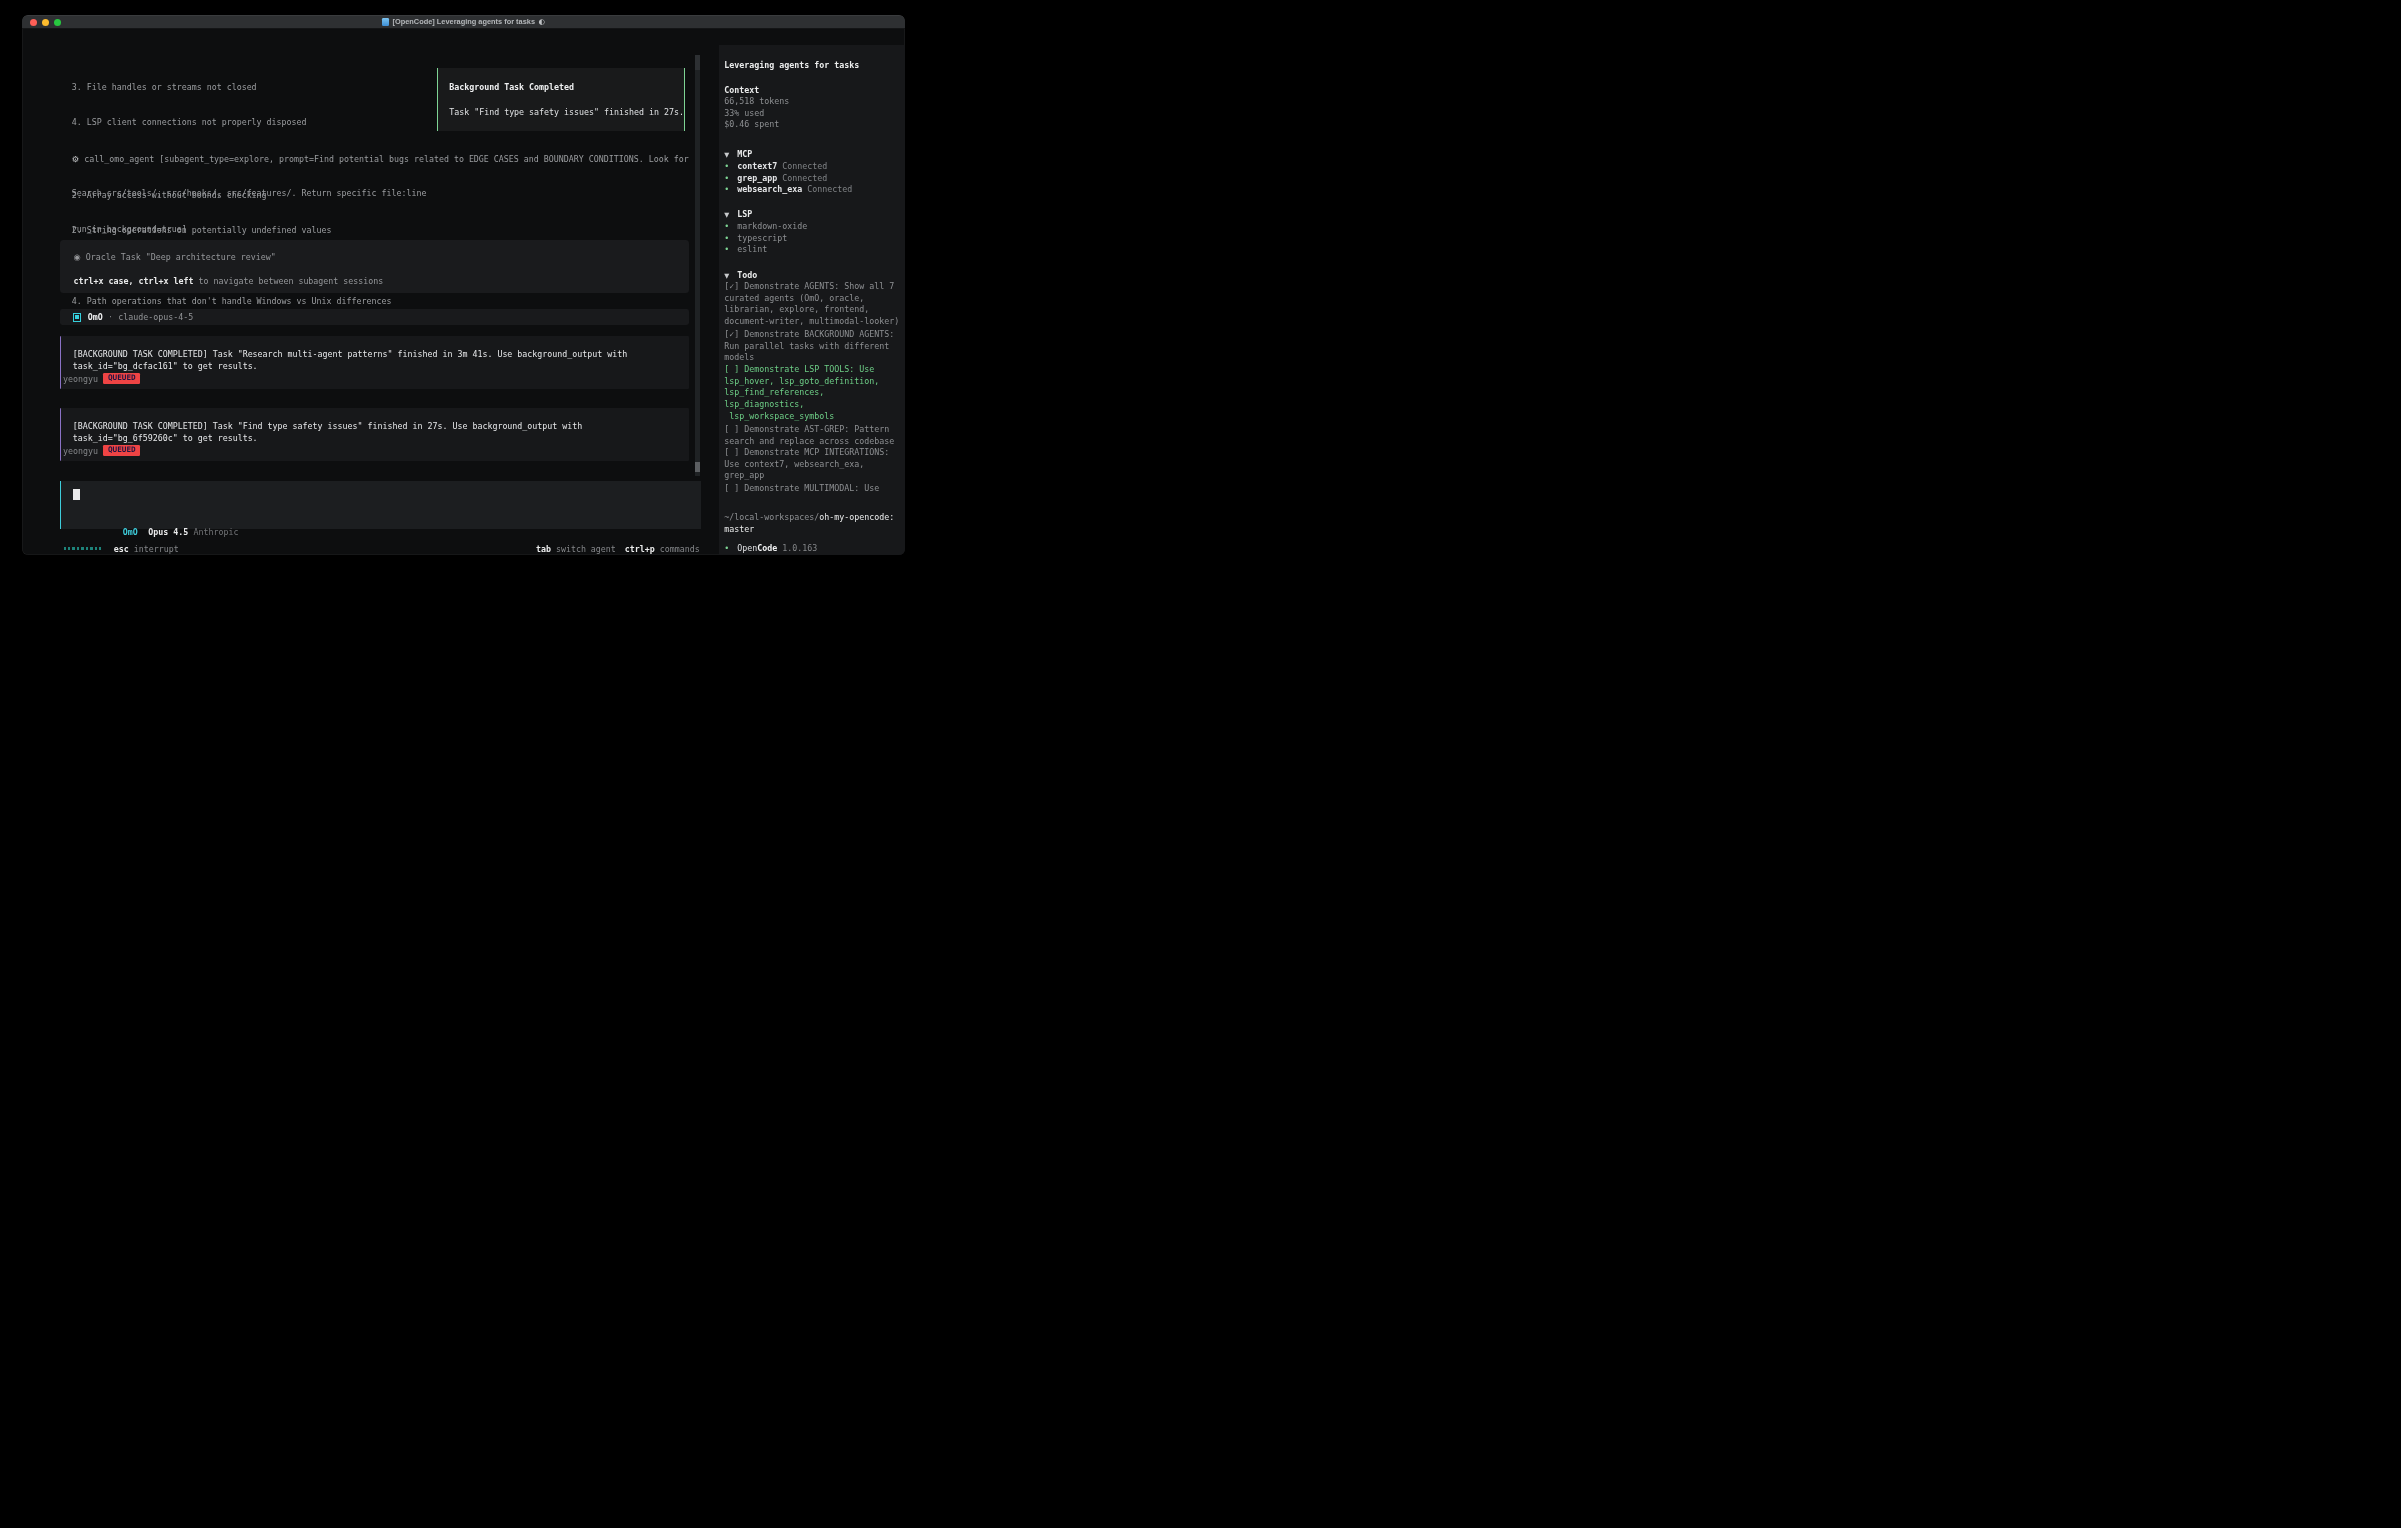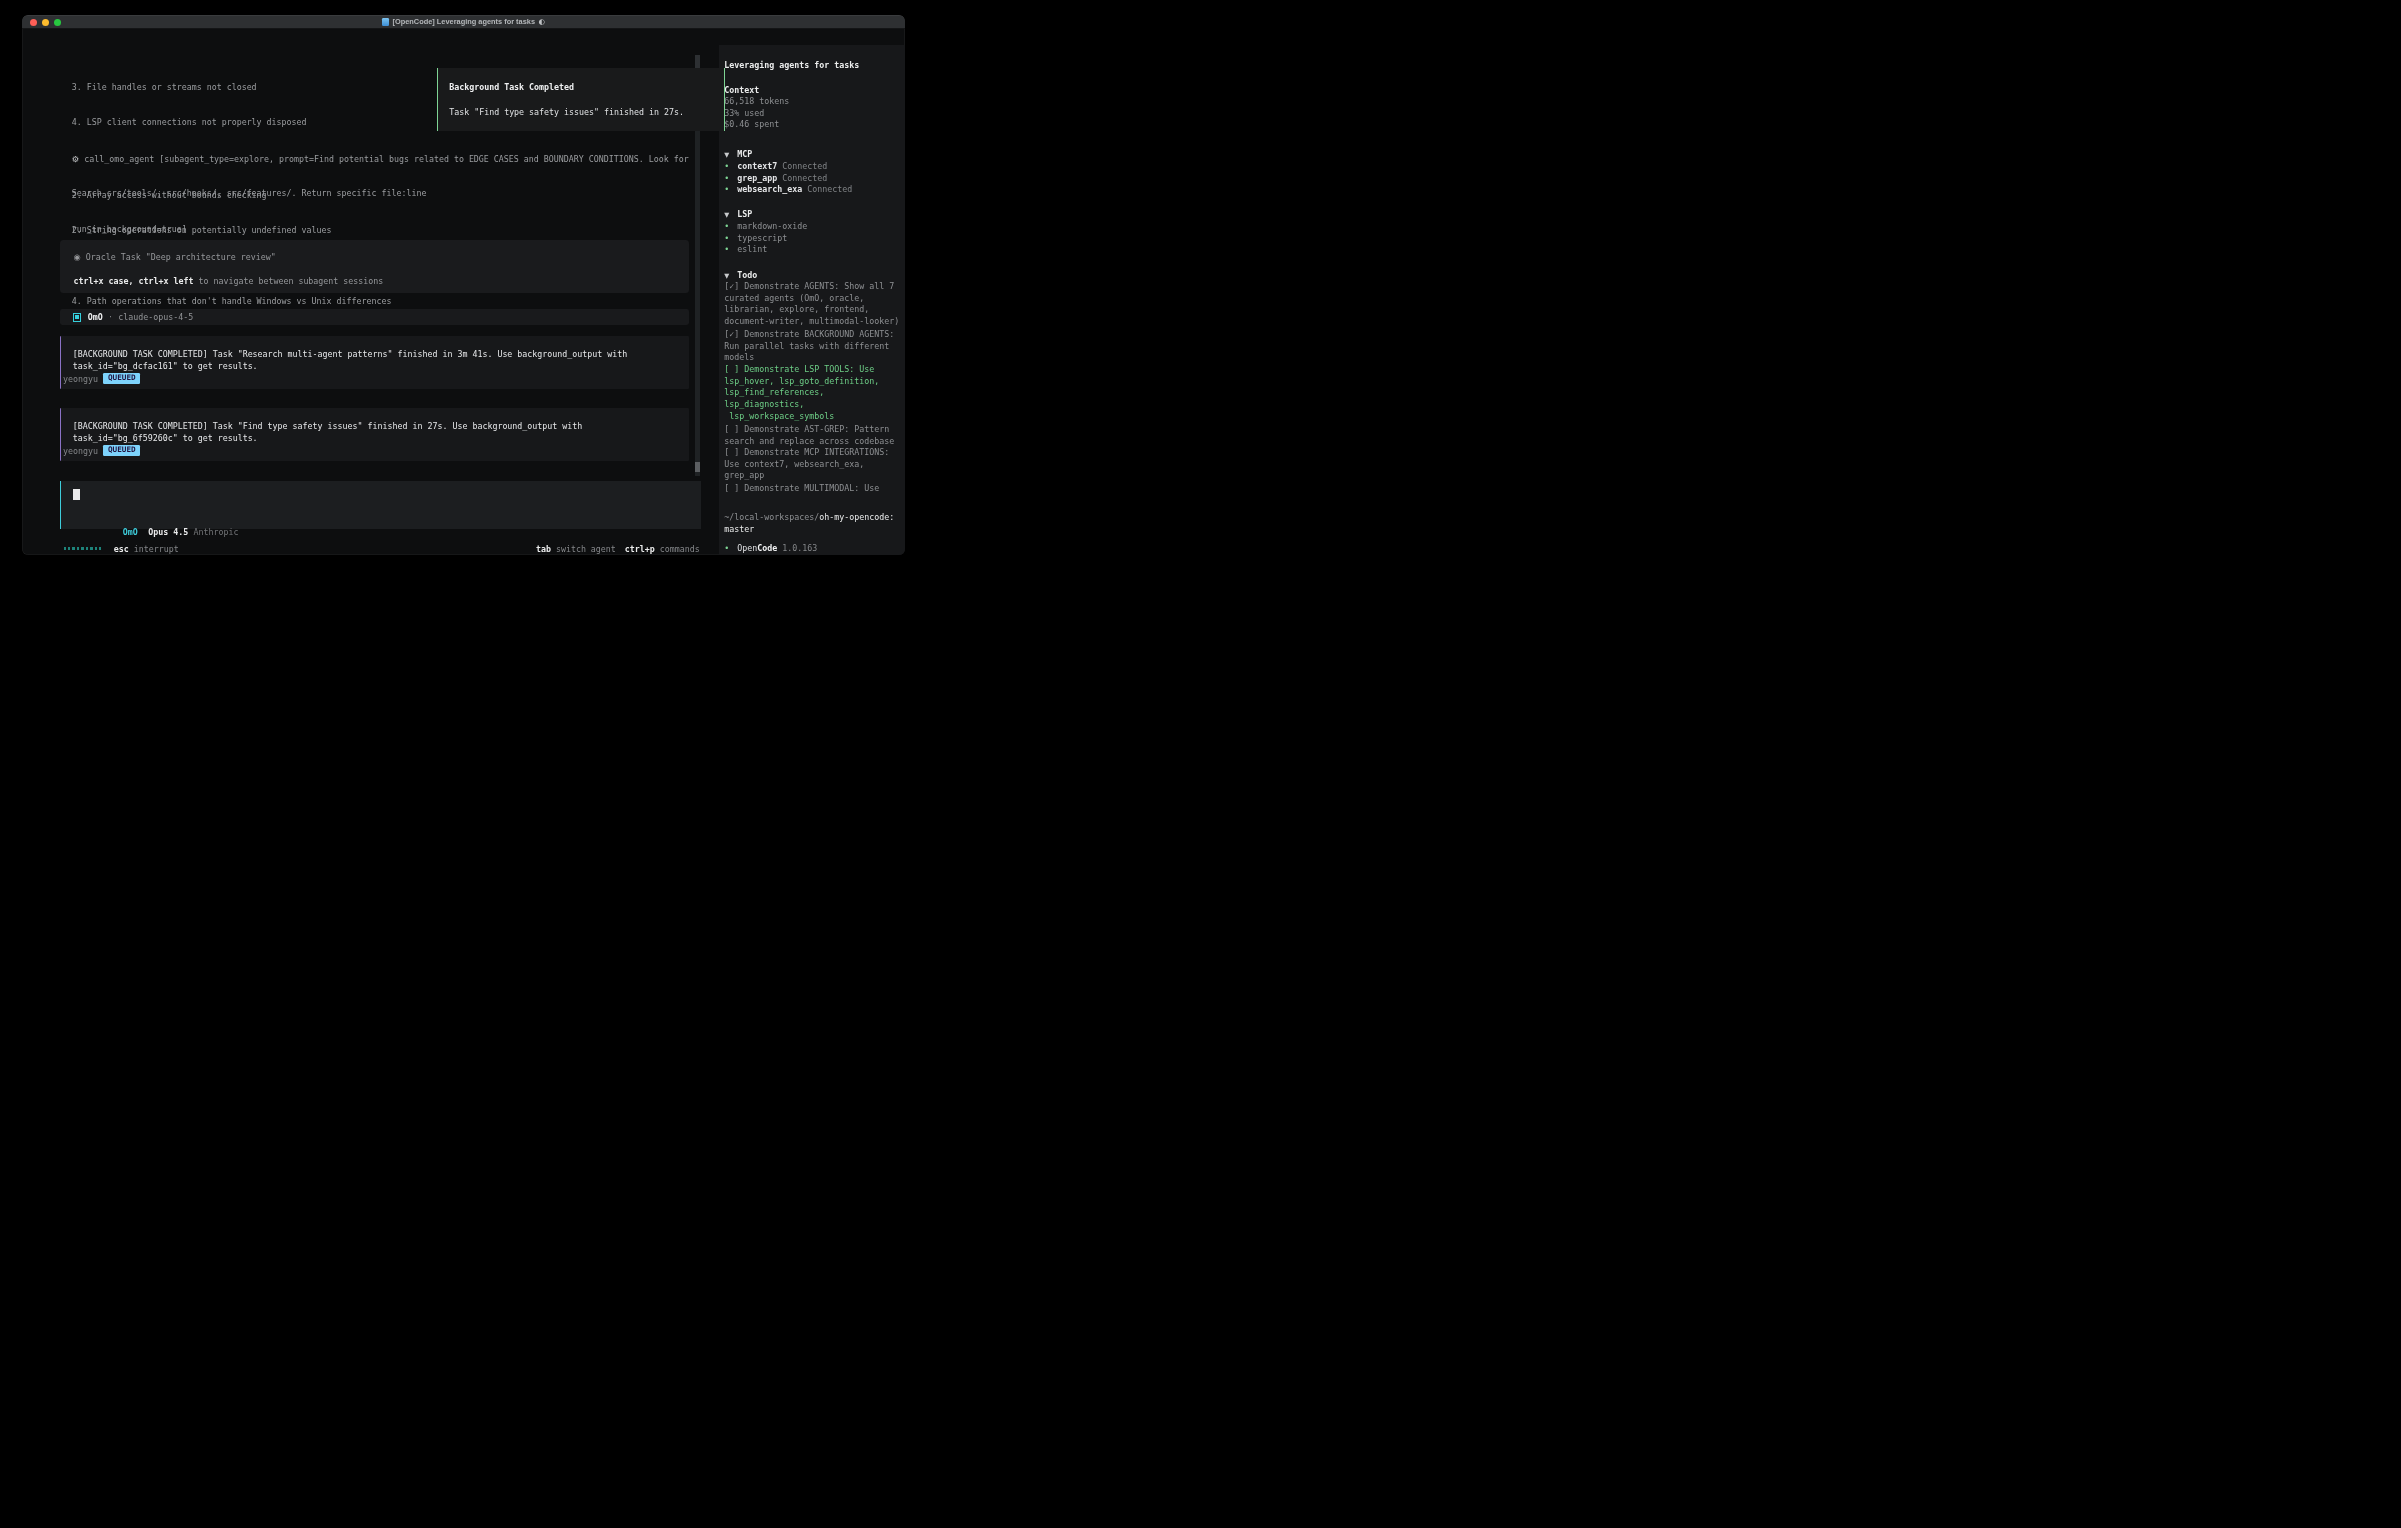--- a/index.html
+++ b/index.html
@@ -22,21 +22,21 @@
   .doc-icon { width:7px; height:7.7px; border-radius:1.2px; background:linear-gradient(#7cc4f0,#3d8fd6); }
   .spinner { color:#c0c3c6; font-family:"DejaVu Sans",sans-serif; }
   
   .main { position:absolute; left:38px; top:29.5px; width:641px; height:511px; }
   .mono { font-size:8.3px; line-height:11.8px; color:#9b9da0; white-space:pre; }
   .line { height:11.8px; white-space:pre; }
   .scrollback { position:absolute; left:11.8px; top:13.6px; }
   .toolcall { position:absolute; left:11.8px; top:86px; }
   .gear { color:#c4c6c8; font-family:"DejaVu Sans",sans-serif; }
   
-  .notification { position:absolute; left:377px; top:23.6px; width:288px; height:63px; background:#191a1b;
+  .notification { position:absolute; left:377px; top:23.6px; width:248px; height:63px; background:#191a1b;
                   border-left:1.2px solid #7ed494; border-right:1.2px solid #7ed494; z-index:5;padding-left:20px; }
   .notif-title { position:absolute; left:11.2px; top:14px; font-size:8.3px; font-weight:bold; color:#f0f1f2; white-space:pre; }
   .notif-body  { position:absolute; left:11.2px; top:39px; font-size:8.3px; color:#e0e2e4; white-space:pre; }
   
   .oracle { position:absolute; left:0; top:195px; width:629px; height:53px; background:#1a1b1d; border-radius:3.5px; }
   .oracle-title { position:absolute; left:13.6px; top:12.4px; font-size:8.3px; color:#96989b; white-space:pre; }
   .oracle-hint { position:absolute; left:13.6px; top:36px; font-size:8.3px; white-space:pre; color:#96989b; }
   .oracle-hint .keys { color:#eceded; font-weight:bold; }
   .fisheye { font-family:"DejaVu Sans",sans-serif; }
   
@@ -48,21 +48,21 @@
   .agent-sep { margin:0 5.3px; color:#7b7d80; font-size:8.3px; }
   .agent-model { color:#929497; font-size:8.3px; }
   
   .msg { position:absolute; left:0; width:629px; height:53px; background:#17181a;
          border-left:1.8px solid #8b72c6; border-radius:1.2px; }
   .msg.m1 { top:291px; } .msg.m2 { top:363px; }
   .msg .l1 { position:absolute; left:11.8px; top:13px; font-size:8.3px; color:#e7e8ea; white-space:pre; }
   .msg .l2 { position:absolute; left:11.8px; top:25px; font-size:8.3px; color:#e7e8ea; white-space:pre; }
   .msg .meta { position:absolute; left:2px; top:37px; height:11.8px; display:flex; align-items:center; }
   .msg .user { color:#85878a; font-size:8.3px; }
-  .badge { margin-left:5.3px; background:#7dd3fc; color:#221542; font-weight:bold; font-size:7.7px;
+  .badge { margin-left:5.3px; background:#ef4444; color:#221542; font-weight:bold; font-size:7.7px;
            padding:0px 4.7px; border-radius:1.2px; line-height:10.6px; }
   
   .input-panel { position:absolute; left:0; top:436px; width:641px; height:48px; background:#1c1e20;
                  border-left:1.8px solid #3ecddb;padding-left:20px; }
   .cursor { position:absolute; left:11.8px; top:7.7px; width:7.7px; height:11.2px; background:#e9eaeb; }
   .model-row { position:absolute; left:11.8px; top:36px; font-size:8.3px; white-space:pre; }
   .model-row .agent { color:#3ecddb; font-weight:bold; }
   .model-row .model { color:#e9eaeb; font-weight:bold; margin-left:10.6px; }
   .model-row .provider { color:#737578; margin-left:5.3px; }
   

